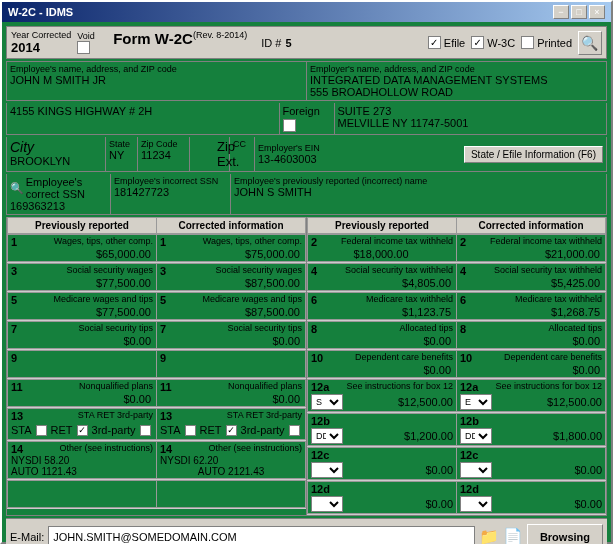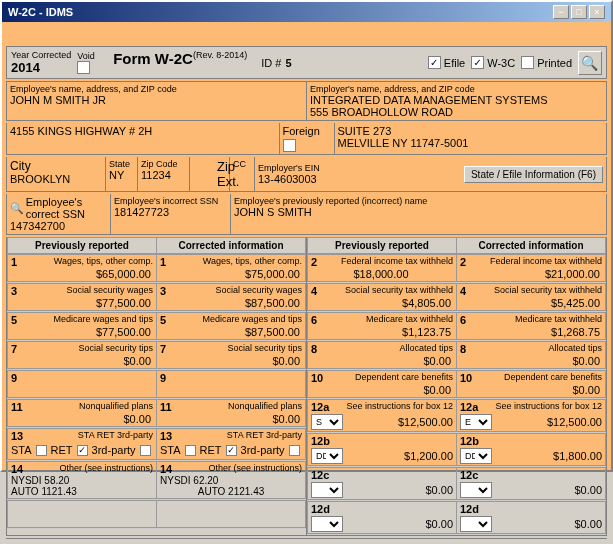--- a/index.html
+++ b/index.html
@@ -1,18 +1,18 @@
 <!DOCTYPE html>
 <html><head>
   <meta charset="utf-8">
   <style>
     * { box-sizing: border-box; margin: 0; padding: 0; font-family: Arial, sans-serif; font-size: 11px; }
     body { background: #d4d0c8; width: 613px; height: 544px; overflow: hidden; }
 
-    .window { width: 613px; height: 472px; background: #fdba74; border: 2px solid #fff; border-right-color: #808080; border-bottom-color: #808080; display: flex; flex-direction: column; gap: 20px; }
+    .window { width: 613px; height: 544px; background: #15803d; border: 2px solid #fff; border-right-color: #808080; border-bottom-color: #808080; display: flex; flex-direction: column; }
 
     .title-bar { background: linear-gradient(to right, #0a246a, #a6caf0); color: white; padding: 3px 6px; display: flex; justify-content: space-between; align-items: center; height: 20px; }
     .title-bar-text { font-weight: bold; font-size: 11px; }
     .title-bar-buttons { display: flex; gap: 2px; }
     .title-btn { width: 16px; height: 14px; background: #d4d0c8; border: 1px solid; border-top-color: #fff; border-left-color: #fff; border-right-color: #808080; border-bottom-color: #808080; font-size: 9px; display: flex; align-items: center; justify-content: center; cursor: pointer; }
 
     .content { flex: 1; display: flex; flex-direction: column; padding: 4px; gap: 2px; }
   </style>
 </head>
 <body>
@@ -87,21 +87,21 @@
         <div style="width:13px; height:13px; border:1px solid #808080; background:white; margin-top:2px;"></div>
       </div>
       <div style="flex:1; border:1px solid #808080; border-top:none; border-left:none; padding:2px 3px;">
         <div>SUITE 273</div>
         <div>MELVILLE NY 11747-5001</div>
       </div>
     </div>
 
     <div style="display:flex; gap:0;">
       <div style="border:1px solid #808080; border-top:none; padding:2px 3px; width:100px;">
-        <div style="font-size:12px;">City</div>
+        <div style="font-size:14px;font-style:italic;">City</div>
         <div>BROOKLYN</div>
       </div>
       <div style="border:1px solid #808080; border-top:none; border-left:none; padding:2px 3px; width:32px;">
         <div style="font-size:9px;">State</div>
         <div>NY</div>
       </div>
       <div style="border:1px solid #808080; border-top:none; border-left:none; padding:2px 3px; width:52px;">
         <div style="font-size:9px;">Zip Code</div>
         <div>11234</div>
       </div>
@@ -121,21 +121,21 @@
         <button style="background:#d4d0c8; border:1px solid; border-top-color:#fff; border-left-color:#fff; border-right-color:#808080; border-bottom-color:#808080; padding:2px 6px; cursor:pointer; font-size:10px; margin-left:auto;">State / Efile Information (F6)</button>
       </div>
     </div>
 
     <div style="display:flex; gap:0;">
       <div style="border:1px solid #808080; border-top:none; padding:2px 3px; width:105px;">
         <div style="font-size:9px; display:flex; align-items:center; gap:2px;">
           <span style="font-size:11px;">🔍</span>
           <span>Employee's correct SSN</span>
         </div>
-        <div>147342700</div>
+        <div>169363213</div>
       </div>
       <div style="border:1px solid #808080; border-top:none; border-left:none; padding:2px 3px; width:120px;">
         <div style="font-size:9px;">Employee's incorrect SSN</div>
         <div>181427723</div>
       </div>
       <div style="border:1px solid #808080; border-top:none; border-left:none; padding:2px 3px; flex:1;">
         <div style="font-size:9px;">Employee's previously reported (incorrect) name</div>
         <div>JOHN          S  SMITH</div>
       </div>
     </div>

